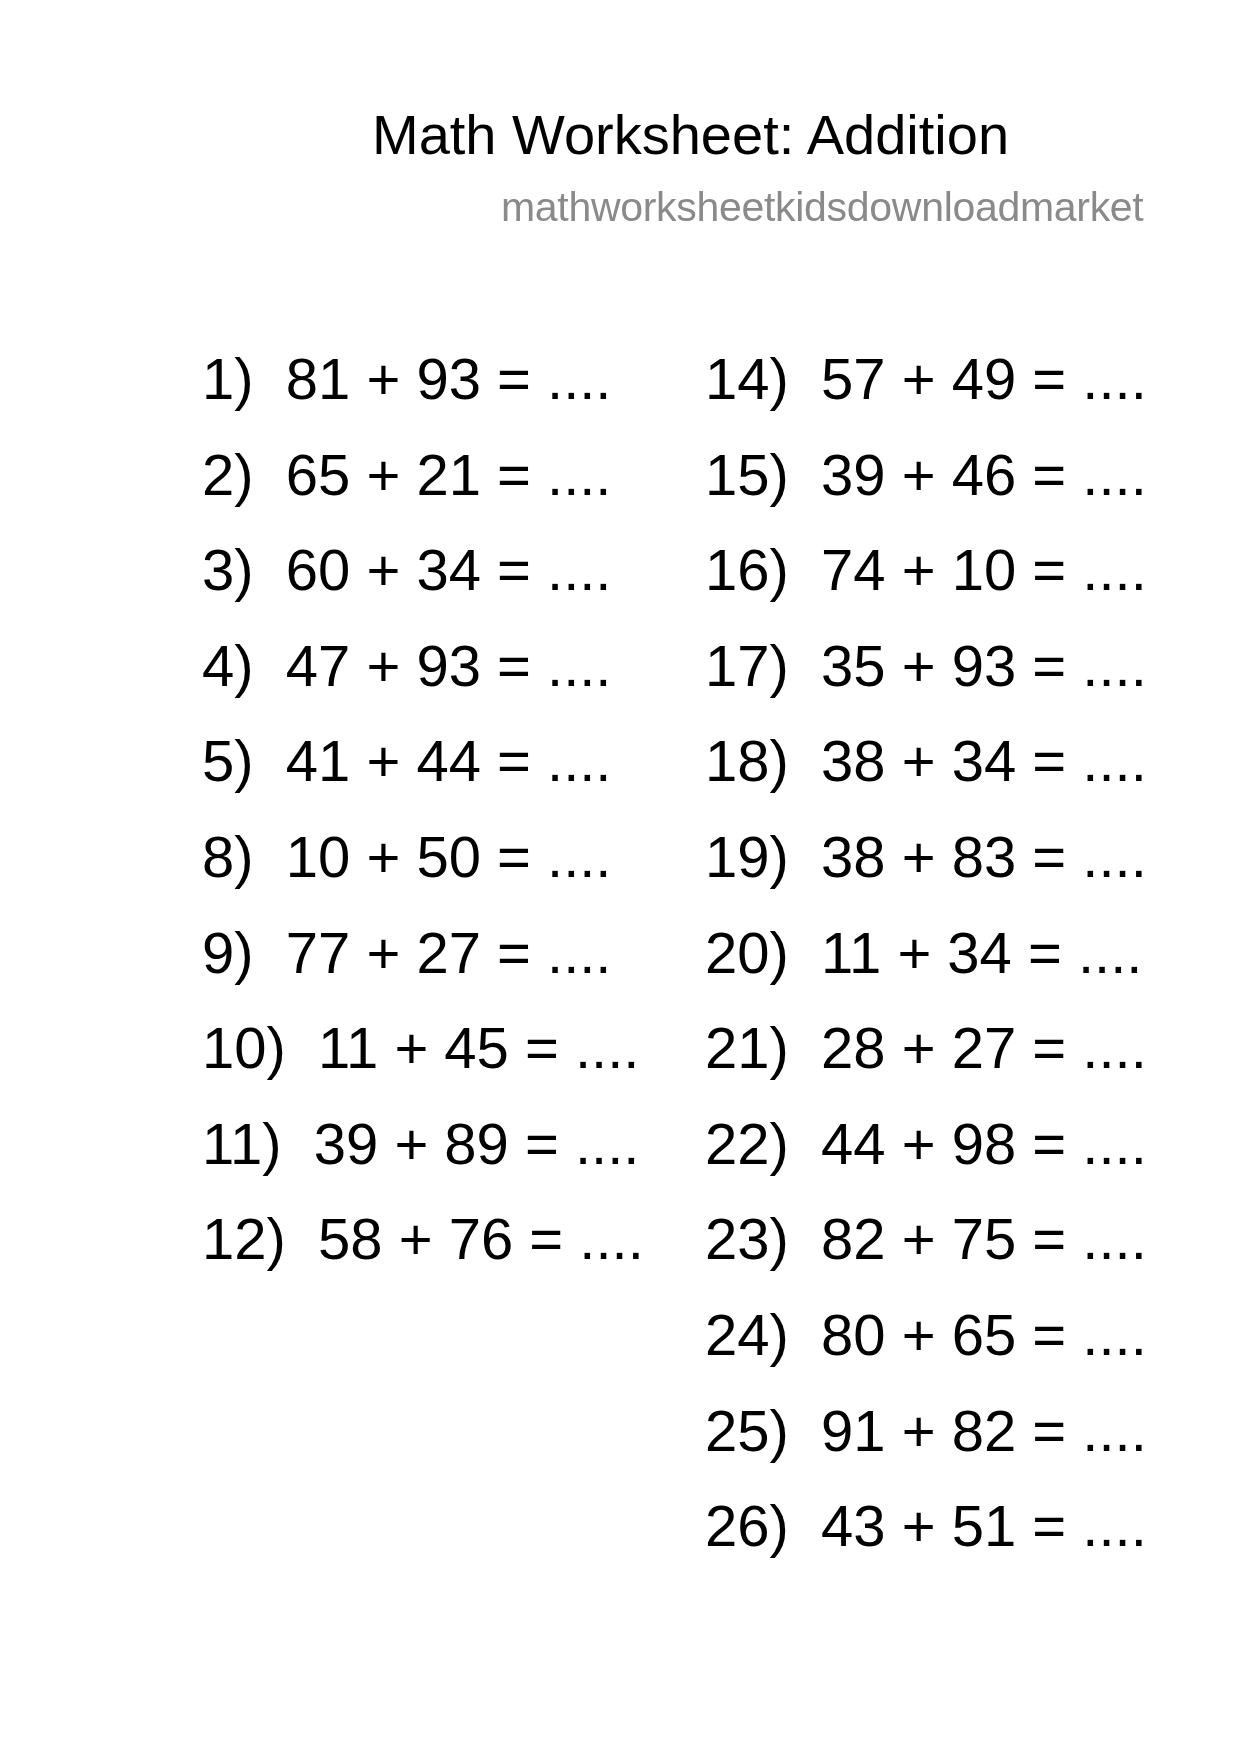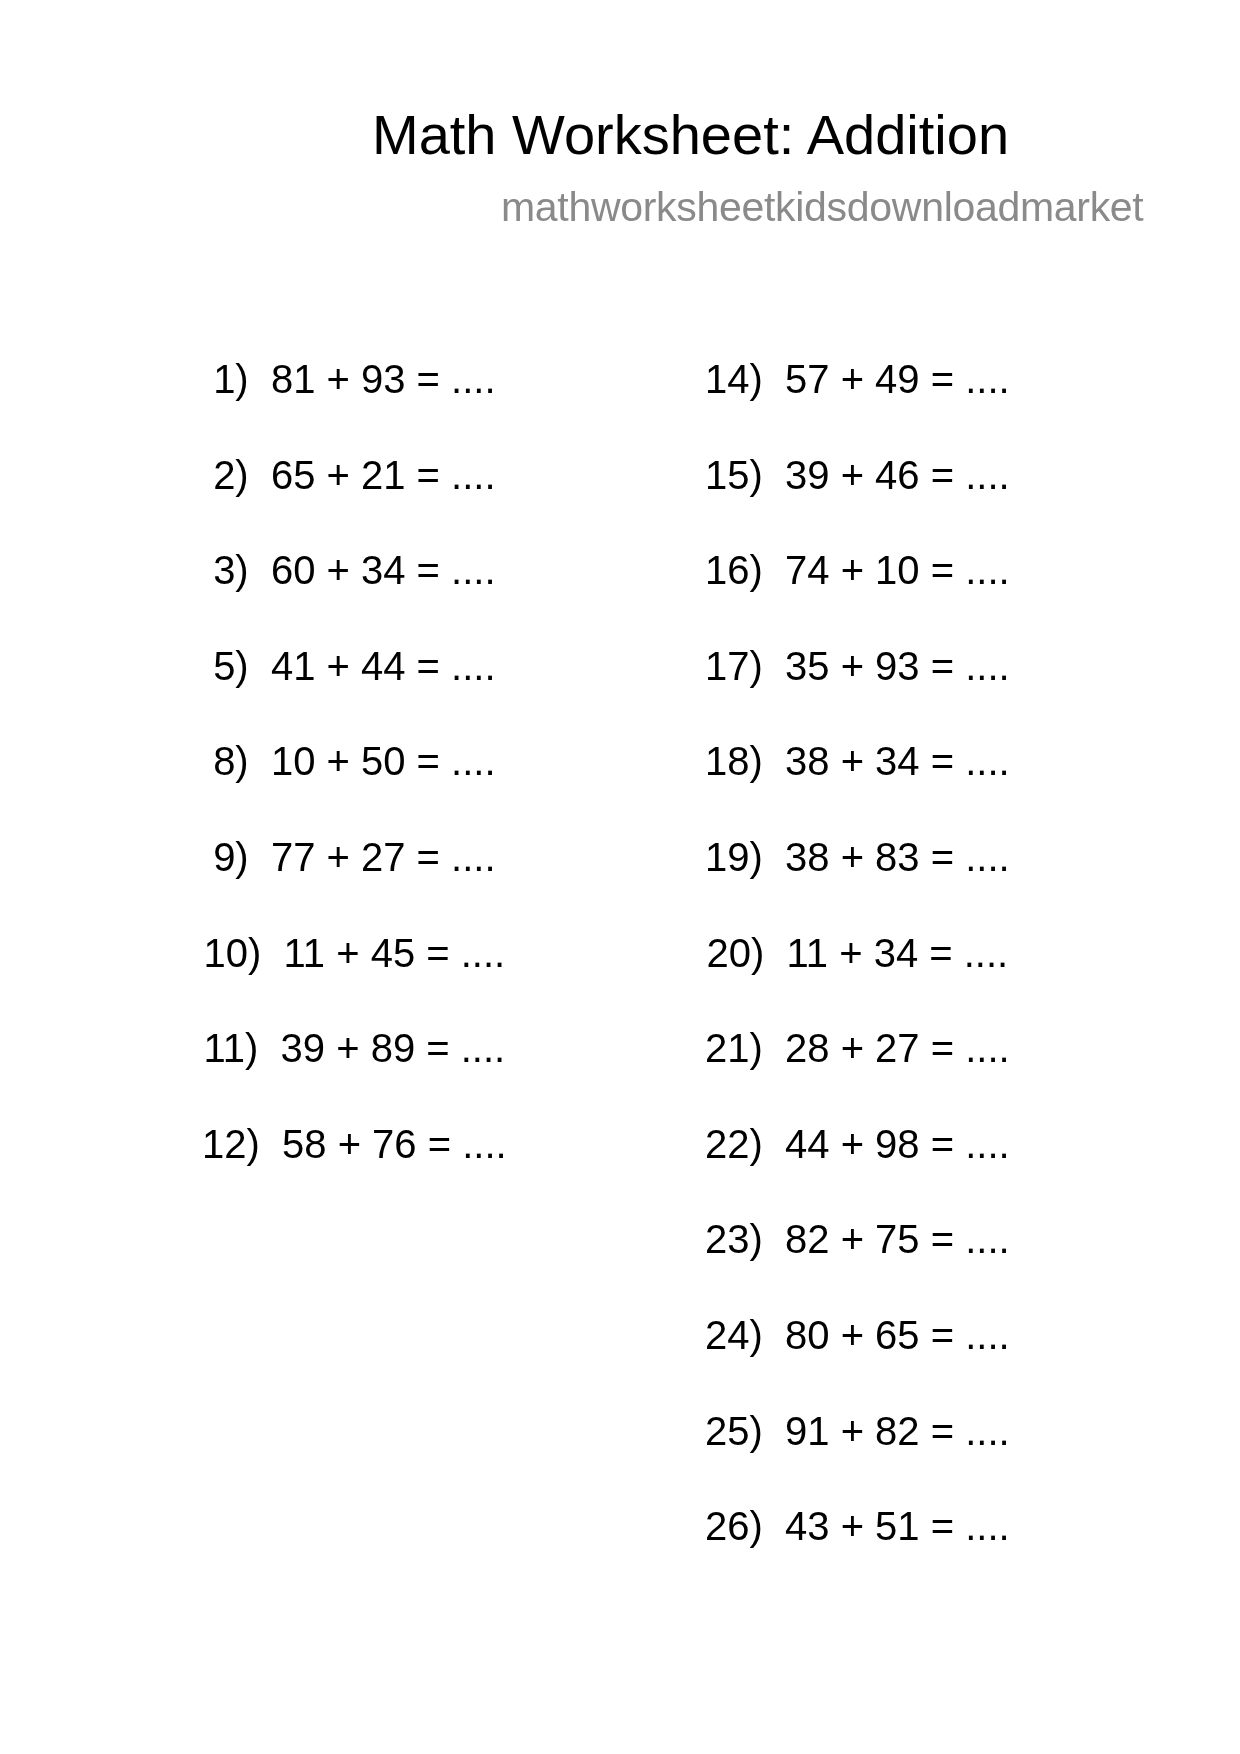--- a/index.html
+++ b/index.html
@@ -2,32 +2,33 @@
 <html><head>
 <meta charset="utf-8">
 <style>
   html, body { margin:0; padding:0; background:#ffffff; }
   body { width:1240px; height:1754px; position:relative; overflow:hidden; font-family:"Liberation Sans", sans-serif; color:#000; }
   .title { position:absolute; left:372px; top:96px; font-size:56px; line-height:1; white-space:nowrap;margin-top:11px; }
   .subtitle { position:absolute; left:473px; top:187px; font-size:41px; line-height:1; color:#8a8a8a; white-space:nowrap; letter-spacing:-0.3px;margin-left:28px; }
   .col { position:absolute; top:355px; }
   .col.left { left:202px; }
   .col.right { left:705px; }
-  .problem { height:95.6px; font-size:40px; line-height:48px; white-space:pre;text-align:center; }
+  .problem { height:95.6px; font-size:58px; line-height:48px; white-space:pre; }
 </style>
 </head>
 <body>
 
 <div class="title">Math Worksheet: Addition</div>
 <div class="subtitle">mathworksheetkidsdownloadmarket</div>
 
 <div class="col left">
   <div class="problem">1)  81 + 93 = ....</div>
   <div class="problem">2)  65 + 21 = ....</div>
   <div class="problem">3)  60 + 34 = ....</div>
+  <div class="problem">4)  47 + 93 = ....</div>
   <div class="problem">5)  41 + 44 = ....</div>
   <div class="problem">8)  10 + 50 = ....</div>
   <div class="problem">9)  77 + 27 = ....</div>
   <div class="problem">10)  11 + 45 = ....</div>
   <div class="problem">11)  39 + 89 = ....</div>
   <div class="problem">12)  58 + 76 = ....</div>
 </div>
 
 <div class="col right">
   <div class="problem">14)  57 + 49 = ....</div>

